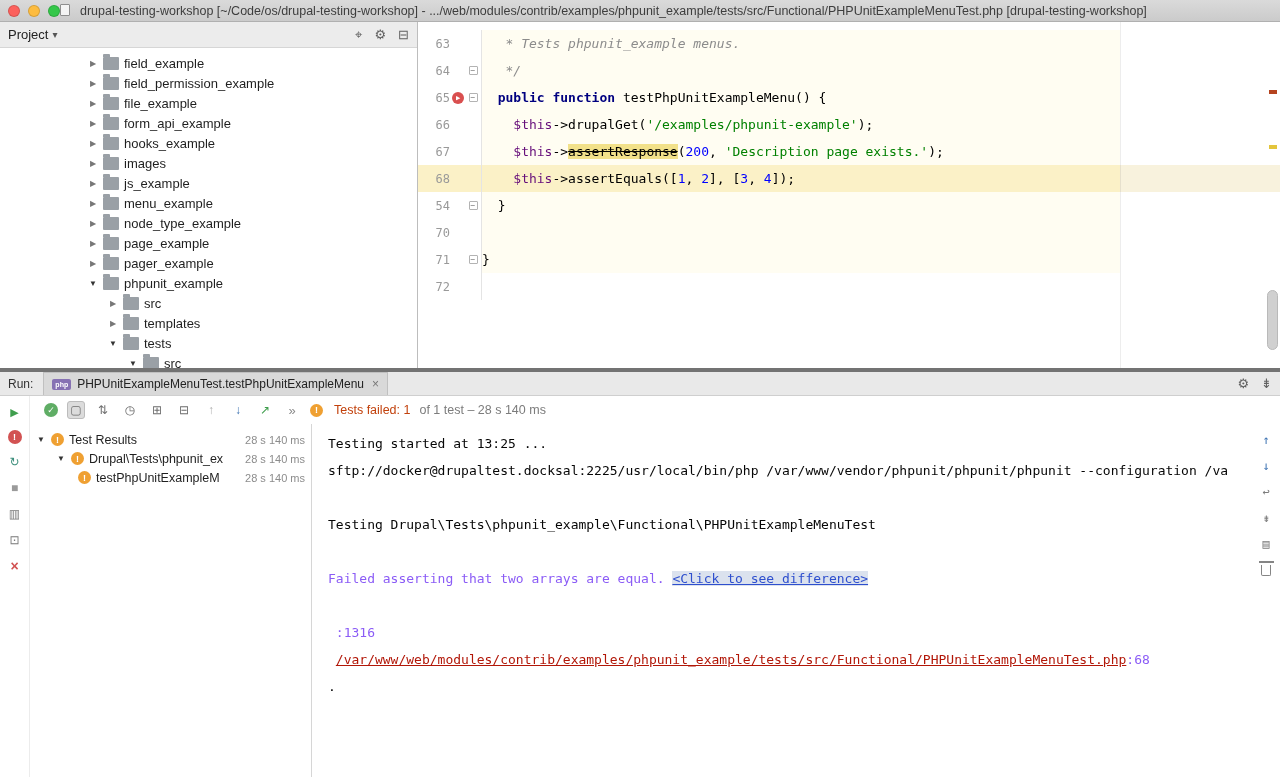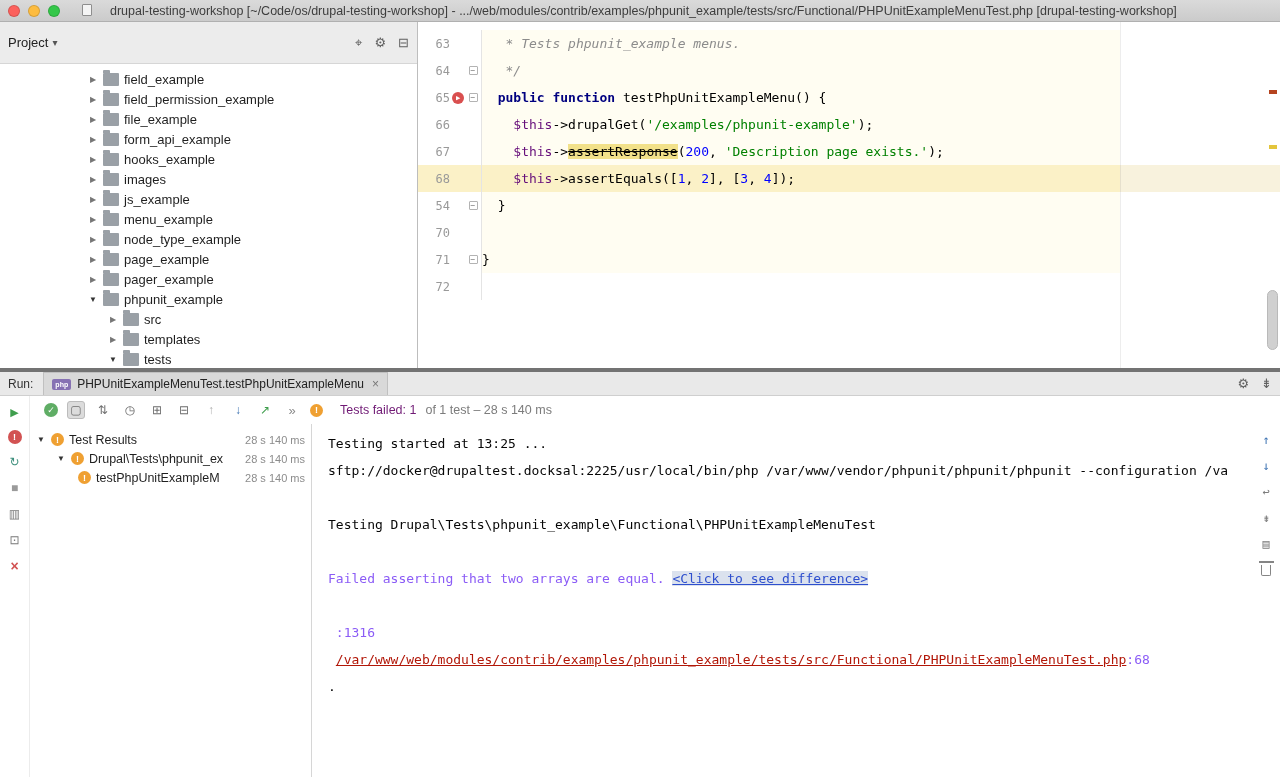--- a/index.html
+++ b/index.html
@@ -4,27 +4,27 @@
 <style>
   *{margin:0;padding:0;box-sizing:border-box}
   html,body{width:1280px;height:777px;overflow:hidden;font-family:"Liberation Sans",sans-serif;background:#fff}
   .window{width:1280px;height:777px;display:flex;flex-direction:column;position:relative}
 
   
   .titlebar{height:22px;flex:none;background:linear-gradient(#dadada,#cbcbcb);border-bottom:1px solid #b0b0b0;display:flex;align-items:center;padding:0 8px}
   .lights{display:flex;gap:8px;flex:none}
   .light{width:12px;height:12px;border-radius:50%;border:1px solid rgba(0,0,0,.15)}
   .light.red{background:#fc615d}.light.yellow{background:#fdbc40}.light.green{background:#34c749}
-  .title-text{display:flex;gap:18px;margin-left:22px;font-size:12.5px;color:#3d3d3d;white-space:nowrap;overflow:hidden}
+  .title-text{display:flex;gap:10px;font-size:12.5px;color:#3d3d3d;white-space:nowrap;overflow:hidden}
   .doc-icon{width:10px;height:12px;background:#f4f4f4;border:1px solid #8e8e8e;border-radius:1px;flex:none}
 
   
   .main{height:346px;flex:none;display:flex}
   .project{width:418px;flex:none;border-right:1px solid #bdbdbd;display:flex;flex-direction:column;background:#fff}
-  .project-header{height:42px;flex:none;background:#ececec;border-bottom:1px solid #d6d6d6;display:flex;align-items:center;padding:0 8px;font-size:13px;color:#222}
+  .project-header{height:26px;flex:none;background:#ececec;border-bottom:1px solid #d6d6d6;display:flex;align-items:center;padding:0 8px;font-size:13px;color:#222}
   .ph-caret{margin-left:4px;font-size:10px;color:#555}
   .ph-icons{margin-left:auto;display:flex;gap:12px;font-size:13px;color:#616161}
   .ph-icons span{cursor:default}
   .tree{flex:1;padding-top:5px;overflow:hidden}
   .tree-row{height:20px;display:flex;align-items:center;gap:5px;font-size:13px;color:#1f1f1f;white-space:nowrap}
   .tree-row.d0{padding-left:88px}.tree-row.d1{padding-left:108px}.tree-row.d2{padding-left:128px}
   .chev{width:10px;font-size:8px;color:#777;flex:none;text-align:center}
   .chev.open{color:#333}
   .folder{width:16px;height:13px;flex:none;position:relative;background:#9aa0a6;border-radius:1px;margin-top:1px}
   .folder:before{content:"";position:absolute;top:-3px;left:0;width:7px;height:3px;background:#9aa0a6;border-radius:1px 1px 0 0}
@@ -72,21 +72,21 @@
   .runright{flex:1;display:flex;flex-direction:column;min-width:0}
   .runtoolbar{height:28px;flex:none;display:flex;align-items:center;gap:9px;padding-left:14px;font-size:12.5px}
   .tb-ic{width:18px;height:18px;display:flex;align-items:center;justify-content:center;font-size:12px;color:#6e6e6e;border-radius:3px}
   .tb-ic.pressed{background:#dcdcdc;border:1px solid #bcbcbc}
   .tb-passed{width:14px;height:14px;border-radius:50%;background:#5fad65;color:#fff;font-size:9px}
   .tb-up{color:#b0b0b0}
   .tb-down{color:#3f74b3}
   .tb-open{color:#3f9e4d}
   .tb-more{color:#8a8a8a;font-size:13px}
   .warn{width:13px;height:13px;border-radius:50%;background:#efa032;color:#fff;font-weight:bold;font-size:9px;display:inline-flex;align-items:center;justify-content:center;flex:none}
-  .st-failed{color:#701a75;margin-left:8px}
+  .st-failed{color:#c2410c;margin-left:2px}
   .st-rest{color:#7c7c7c}
   .runcontent{flex:1;display:flex;min-height:0}
   .testtree{width:282px;flex:none;border-right:1px solid #d6d6d6;padding-top:6px;overflow:hidden}
   .test-row{height:19px;display:flex;align-items:center;gap:5px;font-size:12.5px;color:#1f1f1f;padding-right:6px;white-space:nowrap}
   .test-row.t0{padding-left:6px}.test-row.t1{padding-left:26px}.test-row.t2{padding-left:48px}
   .test-label{overflow:hidden;flex:0 1 auto}
   .test-time{margin-left:auto;color:#8c8c8c;font-size:11px;flex:none}
   .console{flex:1;position:relative;font-family:"DejaVu Sans Mono","Liberation Mono",monospace;font-size:13px;padding:6px 47px 0 16px;overflow:hidden}
   .con-row{height:27px;display:flex;align-items:center;white-space:pre}
   .c-out{color:#060606}

